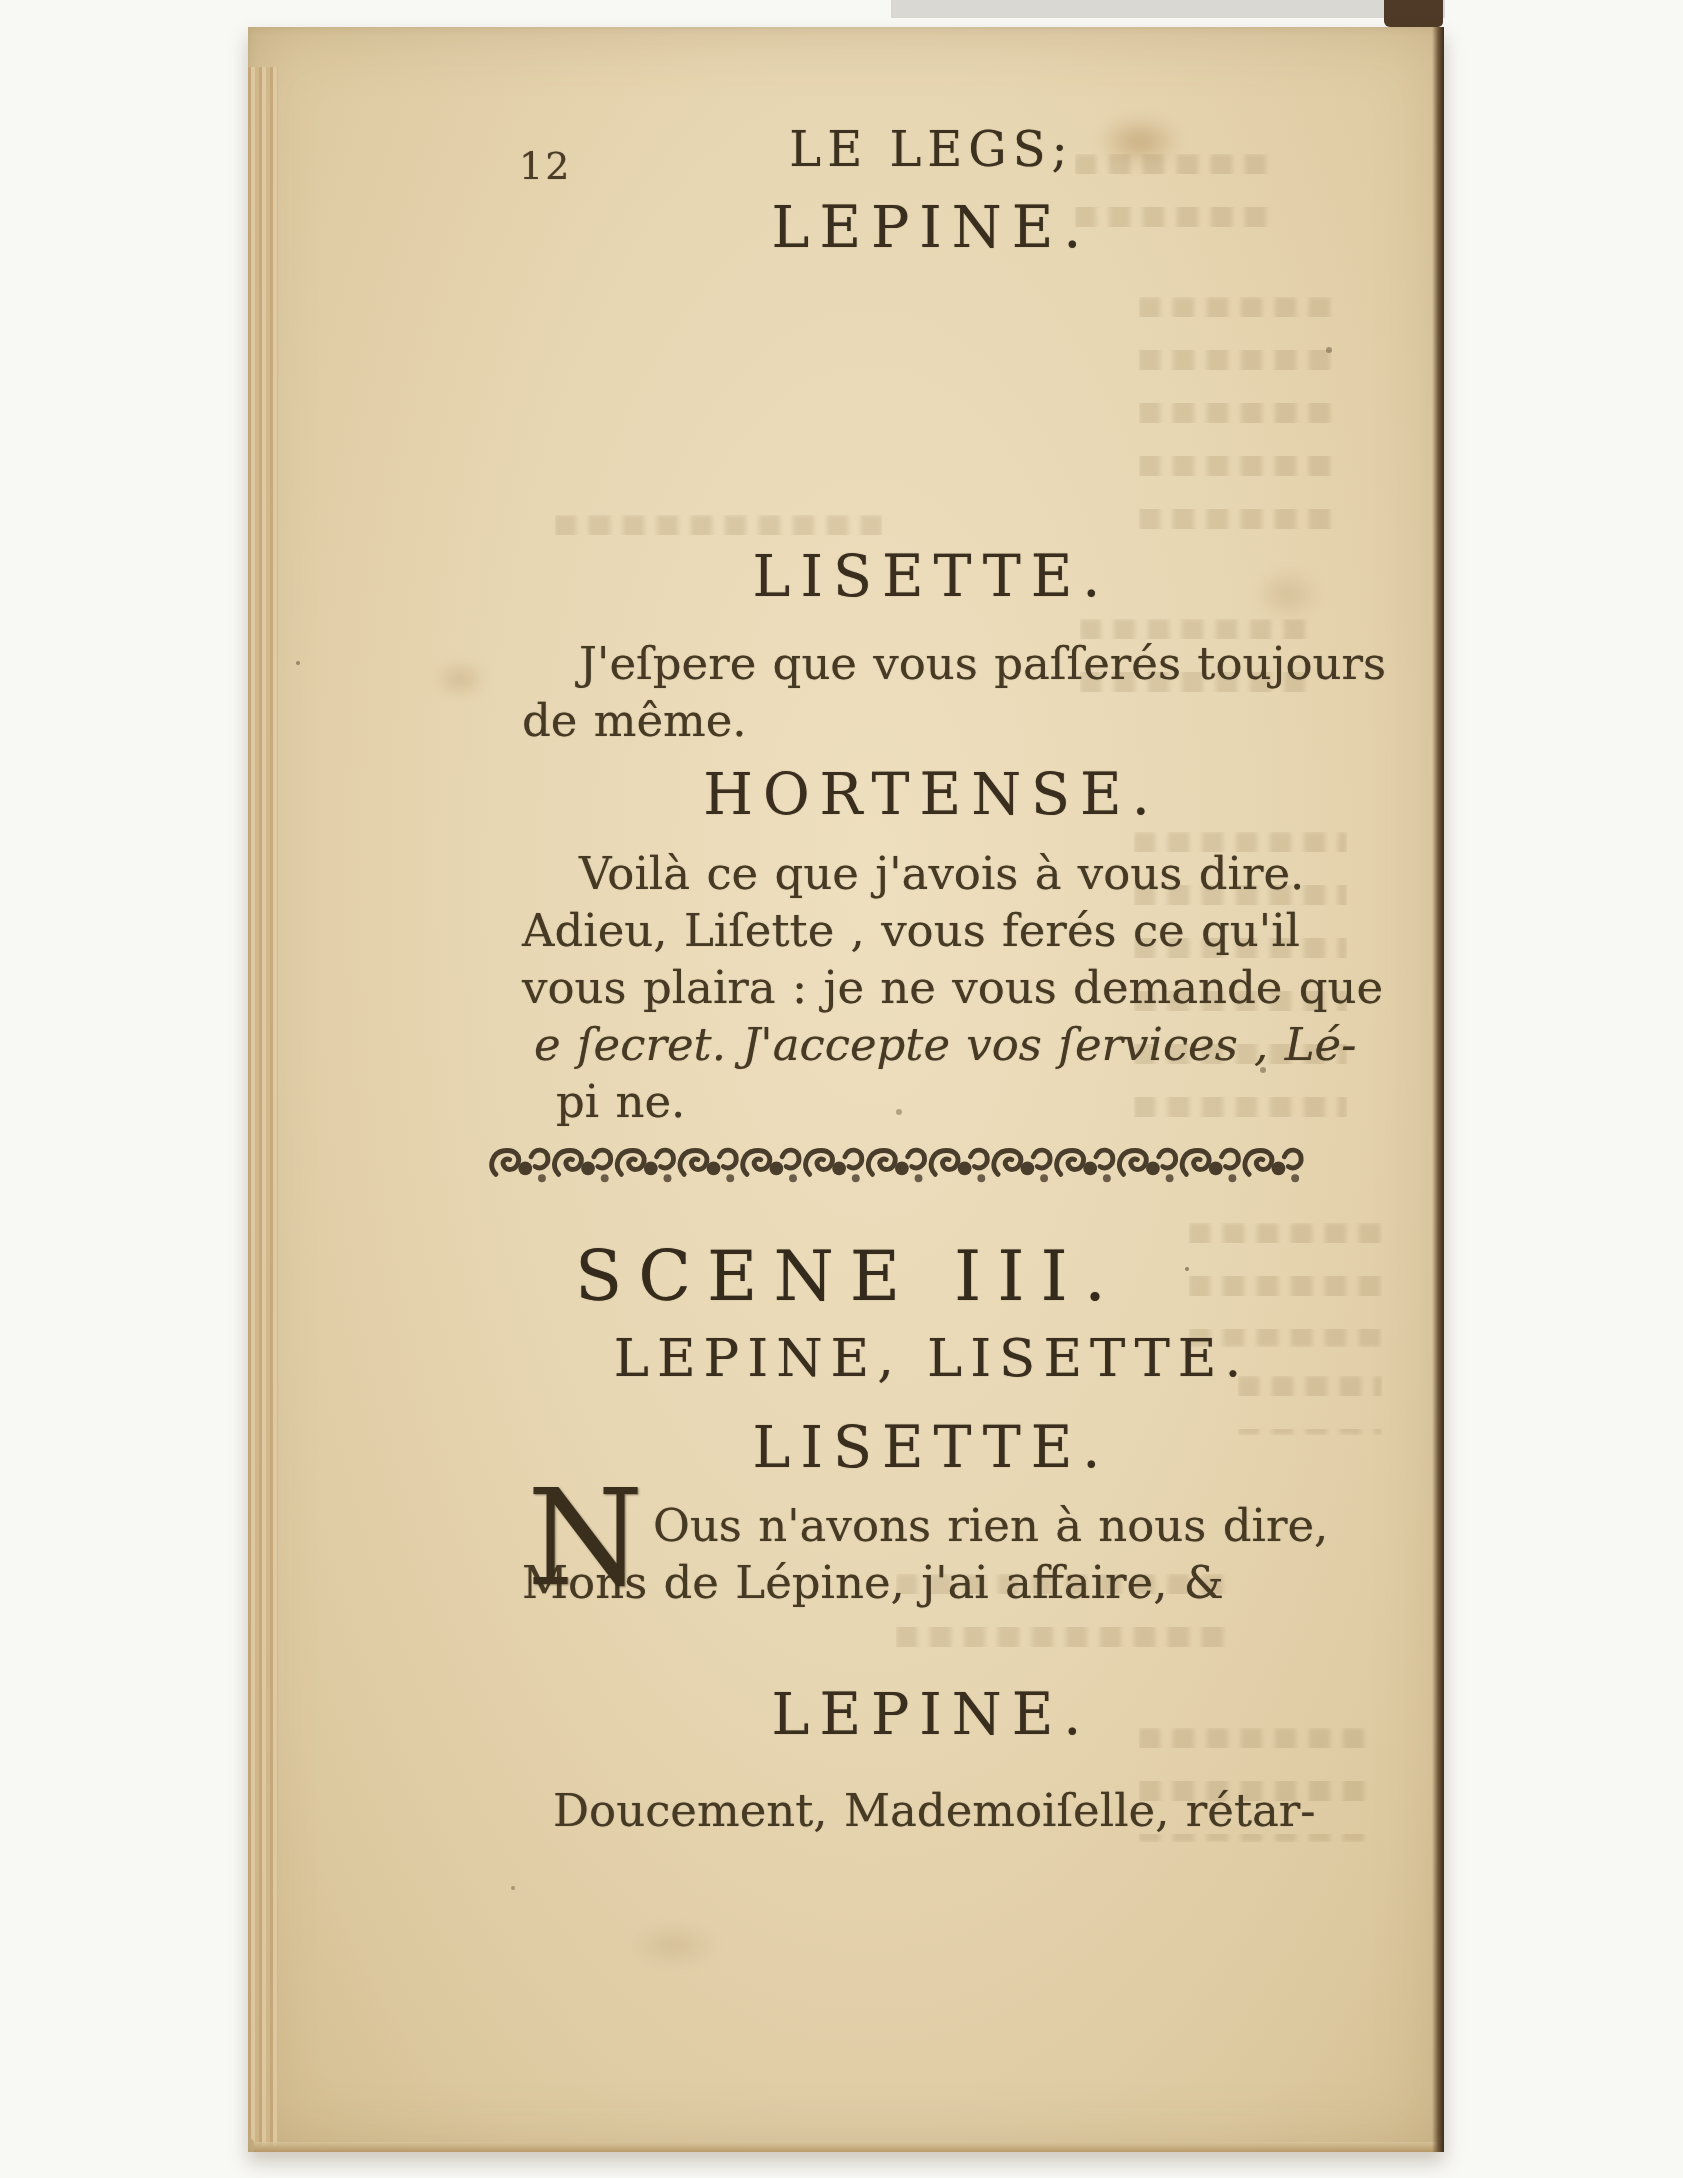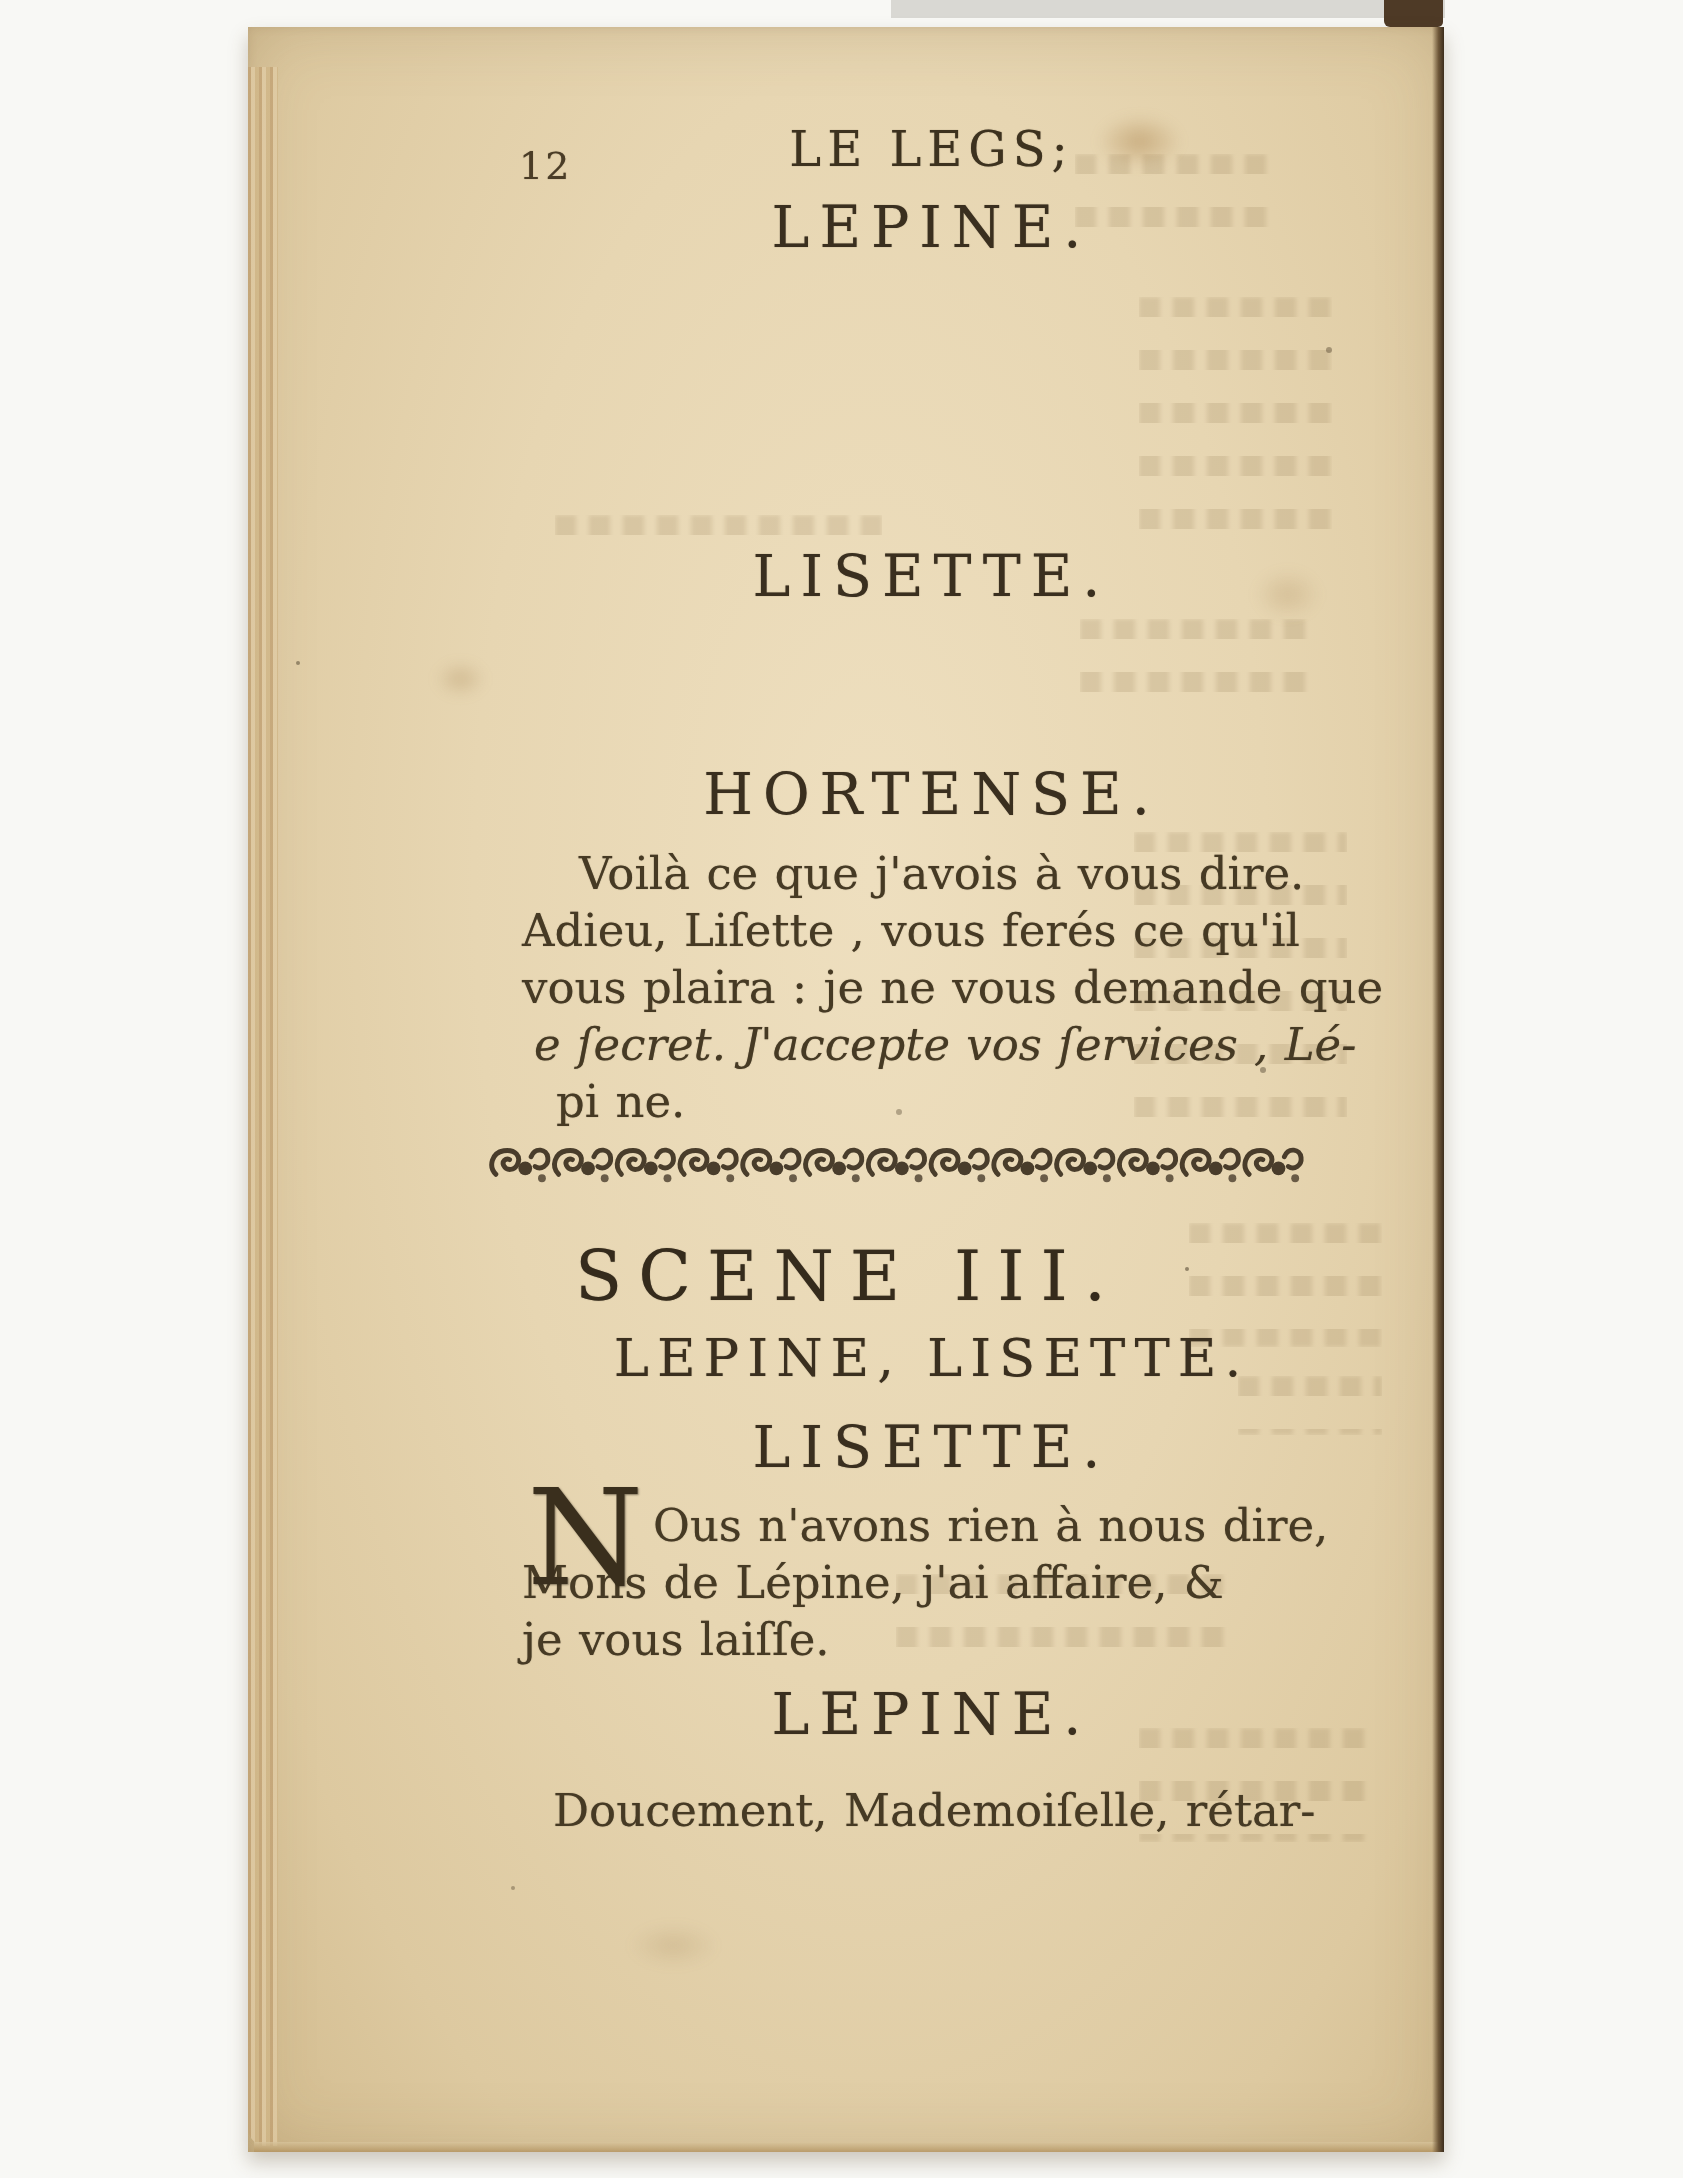--- a/index.html
+++ b/index.html
@@ -89,20 +89,24 @@
     <div class="specks"></div>
 
     <div class="folio ink">12</div>
     <div class="running-title ink">LE LEGS;</div>
 
     <div class="speaker ink" style="top:167px">LEPINE.</div>
 
 
     <div class="speaker ink" style="top:516px">LISETTE.</div>
 
+    <div class="speech ink" style="top:608px">
+      <div class="line ind">J'eſpere que vous paſſerés toujours</div>
+      <div class="line">de même.</div>
+    </div>
 
     <div class="speaker ink" style="top:734px">HORTENSE.</div>
 
     <div class="speech ink" style="top:818px">
       <div class="line ind">Voilà ce que j'avois à vous dire.</div>
       <div class="line">Adieu, Liſette , vous ferés ce qu'il</div>
       <div class="line">vous plaira : je ne vous demande que</div>
       <div class="line ind-sm">e ſecret. J'accepte vos ſervices , Lé-</div>
       <div class="line ml34">pi ne.</div>
     </div>
@@ -132,21 +136,20 @@
     </svg>
 
     <div class="scene-heading ink" style="top:1209px">SCENE III.</div>
     <div class="characters ink" style="top:1300px">LEPINE, LISETTE.</div>
     <div class="speaker ink" style="top:1387px">LISETTE.</div>
 
     <div class="speech dropcap-wrap ink" style="top:1470px">
       <div class="dropcap">N</div>
       <div class="line dl1">Ous n'avons rien à nous dire,</div>
       <div class="line dl2">Mons de Lépine, j'ai affaire, &amp;</div>
-      <div class="line">je vous laiſſe.</div>
     </div>
 
     <div class="speaker ink" style="top:1654px">LEPINE.</div>
 
     <div class="speech ink" style="left:305px;top:1755px">
       <div class="line">Doucement, Mademoiſelle, rétar-</div>
     </div>
   </div>
 </div>
 

